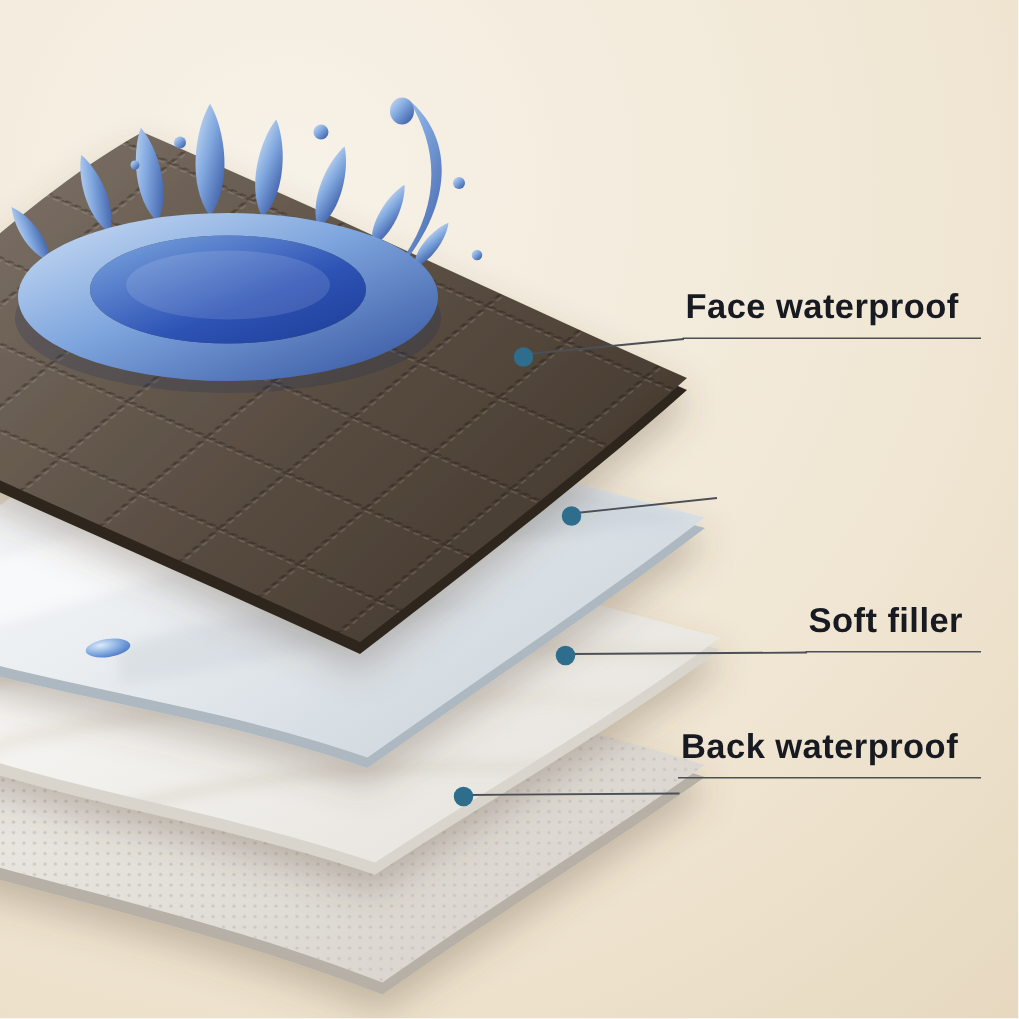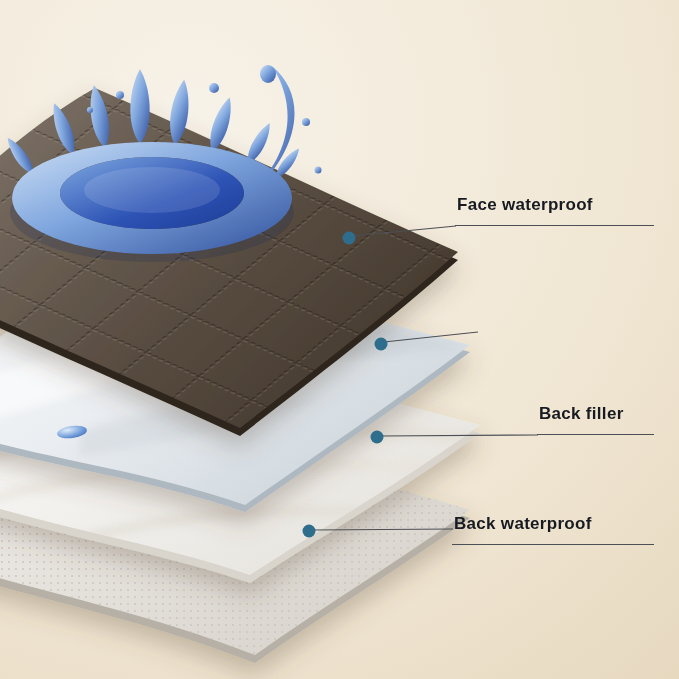--- a/index.html
+++ b/index.html
@@ -4,30 +4,30 @@
 <style>
   html,body{margin:0;padding:0;}
   body{width:679px;height:679px;font-family:"Liberation Sans",sans-serif;}
   .stage{
     position:relative;width:679px;height:679px;overflow:hidden;
     background:radial-gradient(130% 130% at 28% 18%, #f7f2e8 0%, #f0e6d3 52%, #e2d2b6 100%);
   }
   .stage svg{position:absolute;left:0;top:0;}
   .label{
     position:absolute;
-    font-weight:600;font-size:17px;line-height:27px;letter-spacing:.3px;
+    font-weight:600;font-size:23px;line-height:27px;letter-spacing:.3px;
     color:#171a21;
     border-bottom:1px solid #4c4f55;
     padding:0 0 7px 2px;
     white-space:nowrap;
   }
   .l1{left:455px;top:191px;width:197px;}
   .l2{left:477px;top:297px;width:175px;}
   .l3{left:537px;top:400px;width:115px;}
-  .l4{left:452px;top:510px;width:200px;}
+  .l4{left:452px;top:484px;width:200px;}
 </style>
 </head>
 <body>
 
 <div class="stage">
 
   <svg width="679" height="679" viewBox="0 0 679 679">
     <defs>
       <linearGradient id="gBrown" x1="0" y1="0" x2="1" y2="0.6">
         <stop offset="0" stop-color="#8d8277"></stop>
@@ -166,19 +166,19 @@
       <circle cx="381" cy="344" r="6.5"></circle>
       <circle cx="377" cy="437" r="6.5"></circle>
       <circle cx="309" cy="531" r="6.5"></circle>
     </g>
   </svg>
 
   <div class="label l1">
     <span>Face waterproof</span>
   </div>
   <div class="label l3">
-    <span>Back filler</span>
+    <span>Soft filler</span>
   </div>
   <div class="label l4">
     <span>Back waterproof</span>
   </div>
 
 </div>
 
 </body></html>

